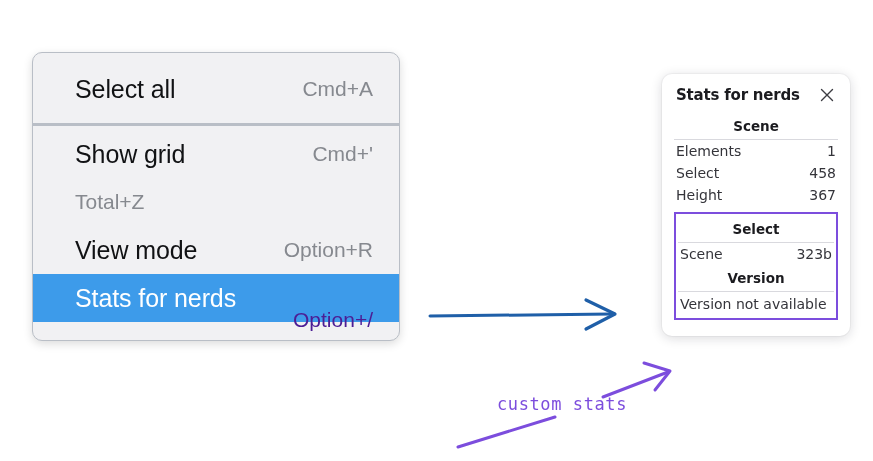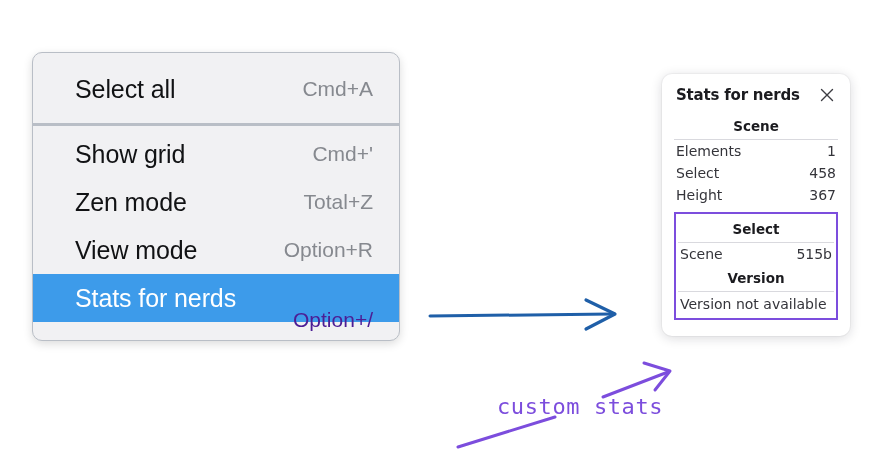--- a/index.html
+++ b/index.html
@@ -144,21 +144,21 @@
     position: absolute;
     left: 0; top: 0;
     width: 873px; height: 461px;
     pointer-events: none;
   }
   .annot-label {
     position: absolute;
     left: 497px;
     top: 394px;
     font-family: "DejaVu Sans Mono", monospace;
-    font-size: 22px;
+    font-size: 17px;
     color: #7c4ddd;
     letter-spacing: 0.6px;
     white-space: nowrap;
   }
 </style>
 </head>
 <body>
 
 <div class="context-menu">
   <div class="menu-pad-top"></div>
@@ -169,21 +169,20 @@
   </div>
 
   <div class="menu-separator"></div>
 
   <div class="menu-item">
     <span class="label">Show grid</span>
     <span class="shortcut">Cmd+'</span>
   </div>
 
   <div class="menu-item">
-    <span class="label">Zen mode</span>
     <span class="shortcut">Total+Z</span>
   </div>
 
   <div class="menu-item">
     <span class="label">View mode</span>
     <span class="shortcut">Option+R</span>
   </div>
 
   <div class="menu-item selected">
     <span class="label">Stats for nerds</span>
@@ -217,21 +216,21 @@
   <div class="stat-row">
     <span class="k">Height</span>
     <span class="v">367</span>
   </div>
 
   <div class="highlight-box">
     <div class="section-title">Select</div>
     <div class="rule"></div>
     <div class="stat-row">
       <span class="k">Scene</span>
-      <span class="v">515b</span>
+      <span class="v">323b</span>
     </div>
 
     <div class="section-title">Version</div>
     <div class="rule"></div>
     <div class="stat-full">Version not available</div>
   </div>
 
 </div>
 
 <svg class="annot-svg" viewBox="0 0 873 461">

